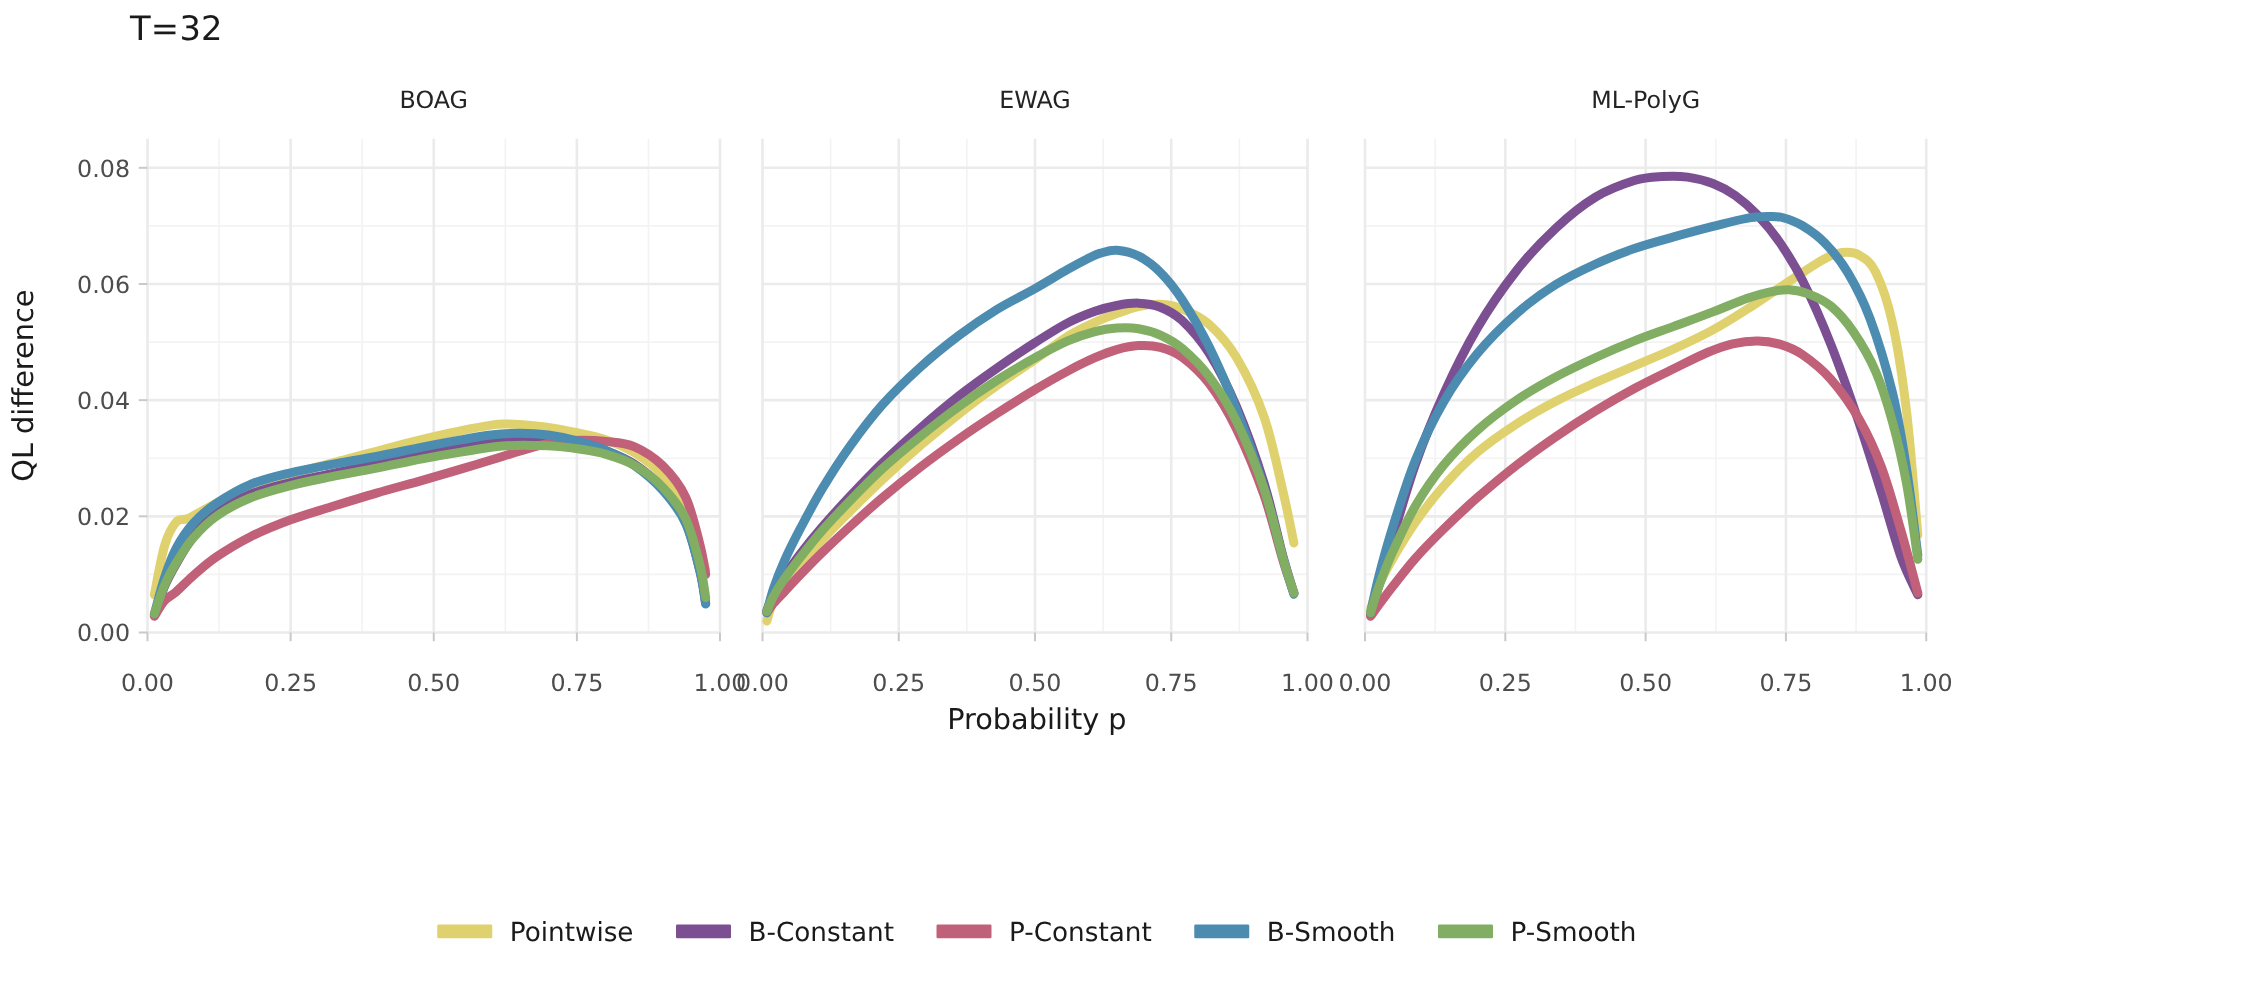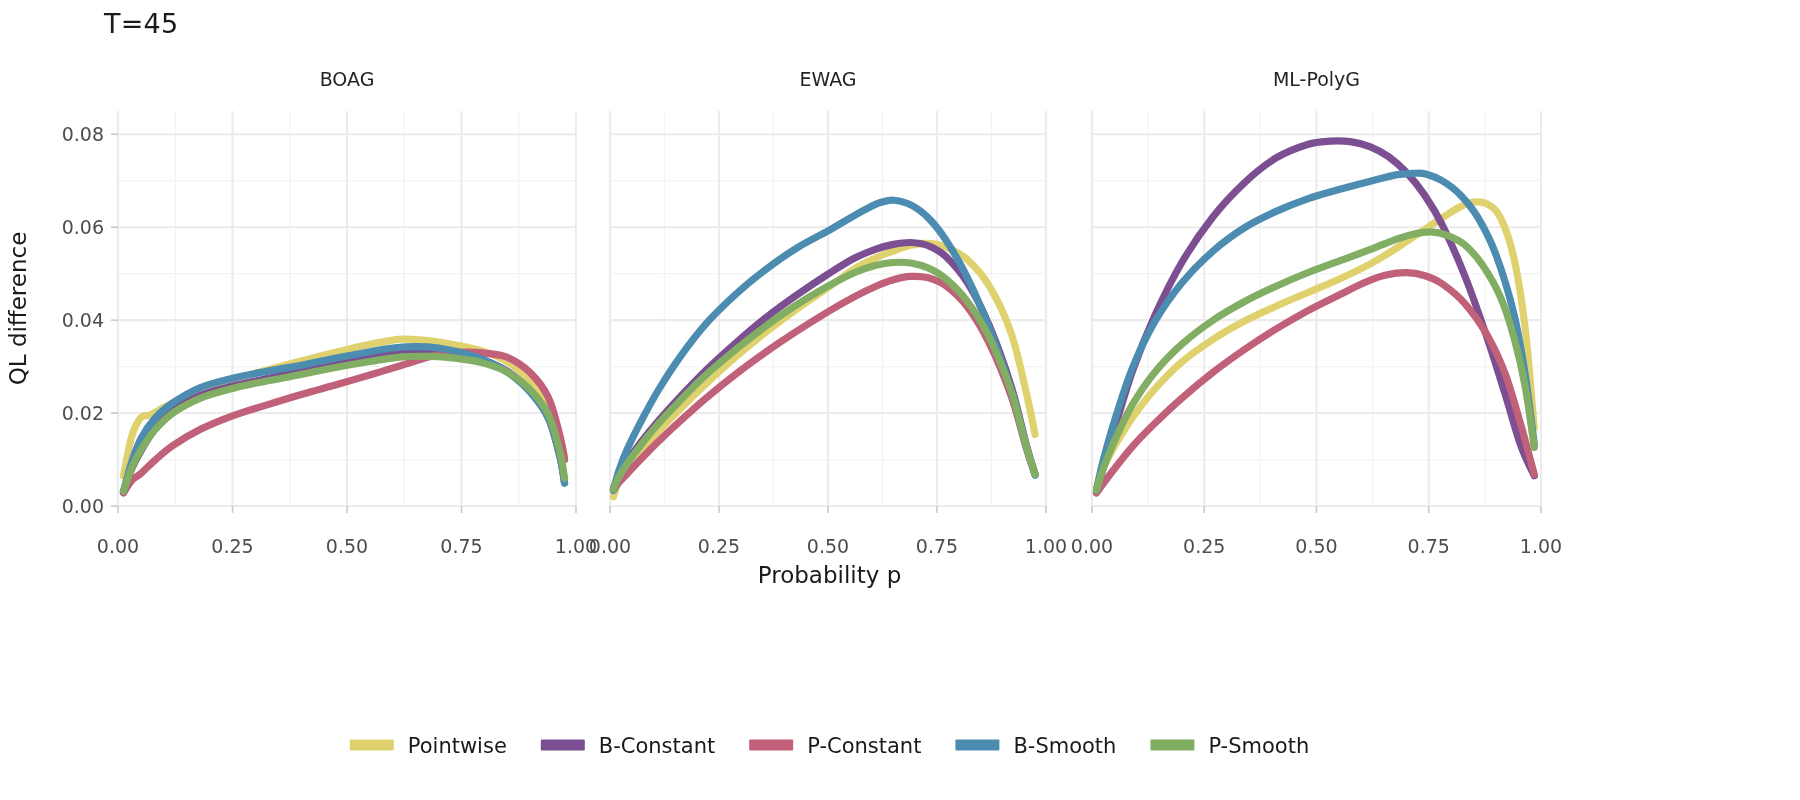--- a/index.html
+++ b/index.html
@@ -47,21 +47,21 @@
   .gridline-minor { stroke: #f3f3f3; stroke-width: 1.3; }
   .panel-bg { fill: #ffffff; }
   .tick-mark { stroke: #c9c9c9; stroke-width: 1.6; }
   .series-path { fill: none; stroke-width: 7.2; stroke-linecap: round; stroke-linejoin: round; }
 </style>
 </head>
 <body>
 
 <div id="root">
 
-  <div id="title">T=45</div>
+  <div id="title">T=32</div>
 
   <svg id="chart-svg" width="1800" height="800">
     <g id="panels-layer">
         <g>
           <rect x="118" y="111" width="458" height="395" class="panel-bg"></rect>
           <line x1="118" x2="576" y1="459.53" y2="459.53" class="gridline-minor"></line>
           <line x1="118" x2="576" y1="366.59" y2="366.59" class="gridline-minor"></line>
           <line x1="118" x2="576" y1="273.65" y2="273.65" class="gridline-minor"></line>
           <line x1="118" x2="576" y1="180.71" y2="180.71" class="gridline-minor"></line>
           <line x1="175.25" x2="175.25" y1="111" y2="506" class="gridline-minor"></line>

